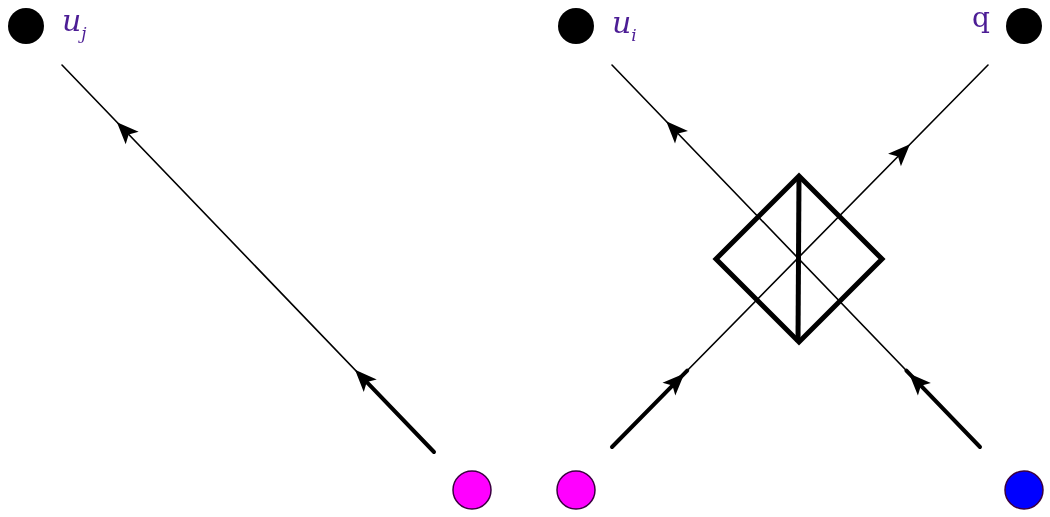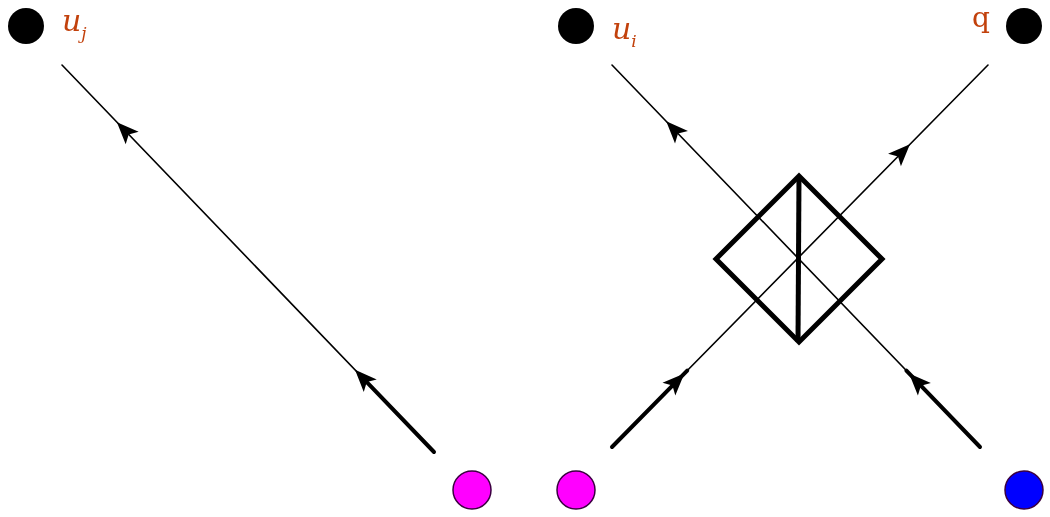--- a/index.html
+++ b/index.html
@@ -1,18 +1,18 @@
 <!DOCTYPE html>
 <html><head>
   <meta charset="utf-8">
   <style>
     html, body { margin: 0; padding: 0; background: #ffffff; }
     body { width: 1050px; height: 517px; position: relative; overflow: hidden; font-family: "DejaVu Serif", serif; }
     #canvas { position: absolute; left: 0; top: 0; }
-    .label { position: absolute; font-family: "DejaVu Serif", serif; font-style: italic; font-size: 30px; color: #c2410c; line-height: 1; }
+    .label { position: absolute; font-family: "DejaVu Serif", serif; font-style: italic; font-size: 30px; color: #4c1d95; line-height: 1; }
     .label sub { font-size: 17px; vertical-align: -8px; }
     .label.plain { font-style: normal; }
   </style>
 </head>
 <body>
 
 <svg id="canvas" width="1050" height="517" viewBox="0 0 1050 517" xmlns="http://www.w3.org/2000/svg">
   <g id="edges">
       <g>
         <line x1="434" y1="452" x2="62" y2="65" stroke="#000000" stroke-width="1.6" stroke-linecap="round"></line>
@@ -43,14 +43,14 @@
       <circle cx="26" cy="26" r="18" fill="#000000" stroke="#000000" stroke-width="0"></circle>
       <circle cx="576" cy="26" r="18" fill="#000000" stroke="#000000" stroke-width="0"></circle>
       <circle cx="1024" cy="26" r="18" fill="#000000" stroke="#000000" stroke-width="0"></circle>
       <circle cx="472" cy="490" r="19" fill="#ff00ff" stroke="#3a0040" stroke-width="1.5"></circle>
       <circle cx="576" cy="490" r="19" fill="#ff00ff" stroke="#3a0040" stroke-width="1.5"></circle>
       <circle cx="1024" cy="490" r="19" fill="#0000ff" stroke="#3a0040" stroke-width="1.5"></circle>
     </g>
 </svg>
 
 <div class="label" style="left:62px; top:6px;"><span>u</span><sub>j</sub></div>
-<div class="label" style="left:612px; top:14px;"><span>u</span><sub>i</sub></div>
+<div class="label" style="left:612px; top:8px;"><span>u</span><sub>i</sub></div>
 <div class="label plain" style="left:972px; top:4px; font-size:28px;"><span>q</span></div>
 
 </body></html>

